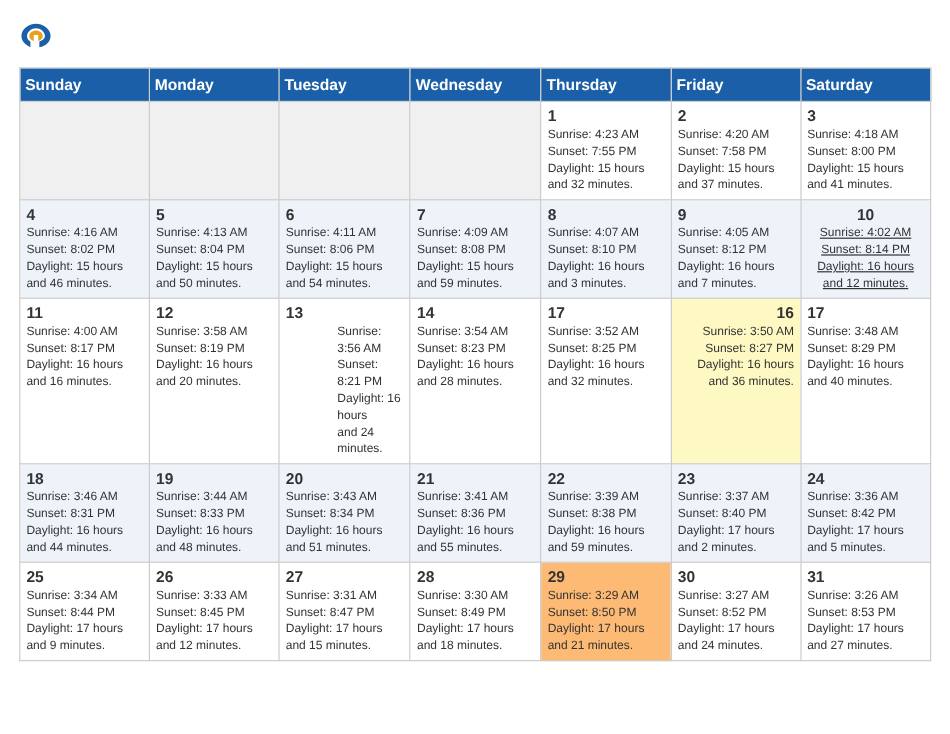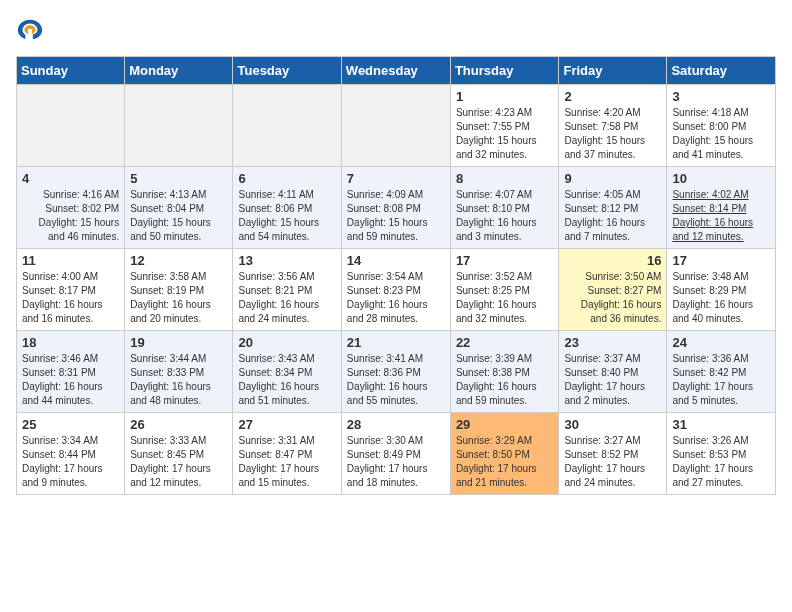--- a/index.html
+++ b/index.html
@@ -147,21 +147,21 @@
           <span class="day-num">3</span>
           <div class="day-info" style="white-space: pre-line;">Sunrise: 4:18 AM
 Sunset: 8:00 PM
 Daylight: 15 hours
 and 41 minutes.</div>
         </td>
       </tr>
       <tr class="row-even">
         <td style="background: rgb(238, 243, 250);">
           <span class="day-num">4</span>
-          <div class="day-info" style="white-space: pre-line; text-align: right;">Sunrise: 4:16 AM
+          <div class="day-info" style="white-space: pre-line;">Sunrise: 4:16 AM
 Sunset: 8:02 PM
 Daylight: 15 hours
 and 46 minutes.</div>
         </td>
         <td style="background: rgb(238, 243, 250);">
           <span class="day-num">5</span>
           <div class="day-info" style="white-space: pre-line;">Sunrise: 4:13 AM
 Sunset: 8:04 PM
 Daylight: 15 hours
 and 50 minutes.</div>
@@ -187,21 +187,21 @@
 Daylight: 16 hours
 and 3 minutes.</div>
         </td>
         <td style="background: rgb(238, 243, 250);">
           <span class="day-num">9</span>
           <div class="day-info" style="white-space: pre-line;">Sunrise: 4:05 AM
 Sunset: 8:12 PM
 Daylight: 16 hours
 and 7 minutes.</div>
         </td>
-        <td style="background: rgb(238, 243, 250);">
+        <td style="background: rgb(238, 243, 250); text-align: center;">
           <span class="day-num">10</span>
           <div class="day-info" style="white-space: pre-line; text-decoration: underline;">Sunrise: 4:02 AM
 Sunset: 8:14 PM
 Daylight: 16 hours
 and 12 minutes.</div>
         </td>
       </tr>
       <tr class="row-odd">
         <td style="background: rgb(255, 255, 255);">
           <span class="day-num">11</span>
@@ -212,21 +212,21 @@
         </td>
         <td style="background: rgb(255, 255, 255);">
           <span class="day-num">12</span>
           <div class="day-info" style="white-space: pre-line;">Sunrise: 3:58 AM
 Sunset: 8:19 PM
 Daylight: 16 hours
 and 20 minutes.</div>
         </td>
         <td style="background: rgb(255, 255, 255);">
           <span class="day-num">13</span>
-          <div class="day-info" style="white-space: pre-line;">Sunrise: 3:56 AM
+          <div class="day-info" style="white-space: pre-line; margin-left: 43px;">Sunrise: 3:56 AM
 Sunset: 8:21 PM
 Daylight: 16 hours
 and 24 minutes.</div>
         </td>
         <td style="background: rgb(255, 255, 255);">
           <span class="day-num">14</span>
           <div class="day-info" style="white-space: pre-line;">Sunrise: 3:54 AM
 Sunset: 8:23 PM
 Daylight: 16 hours
 and 28 minutes.</div>

